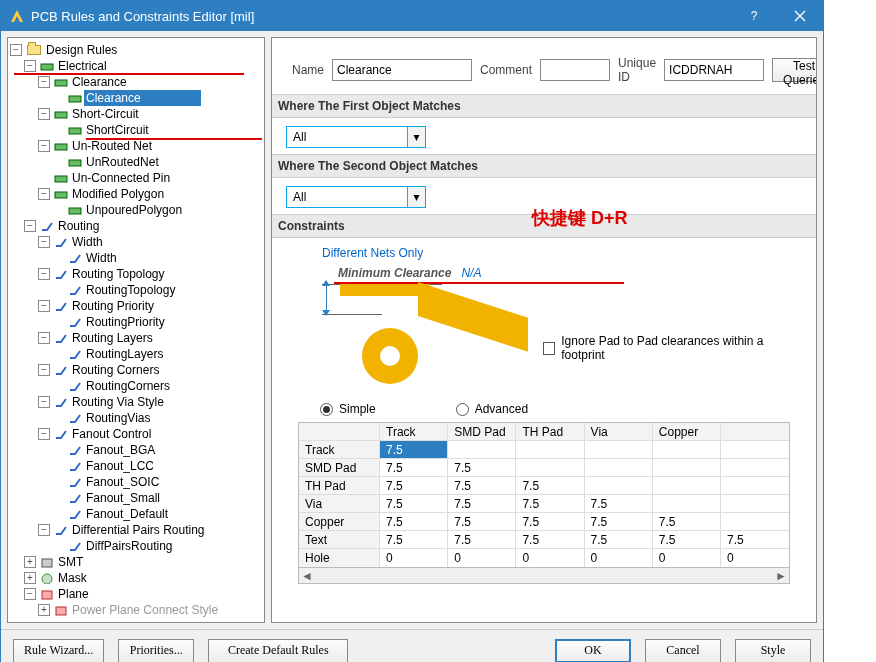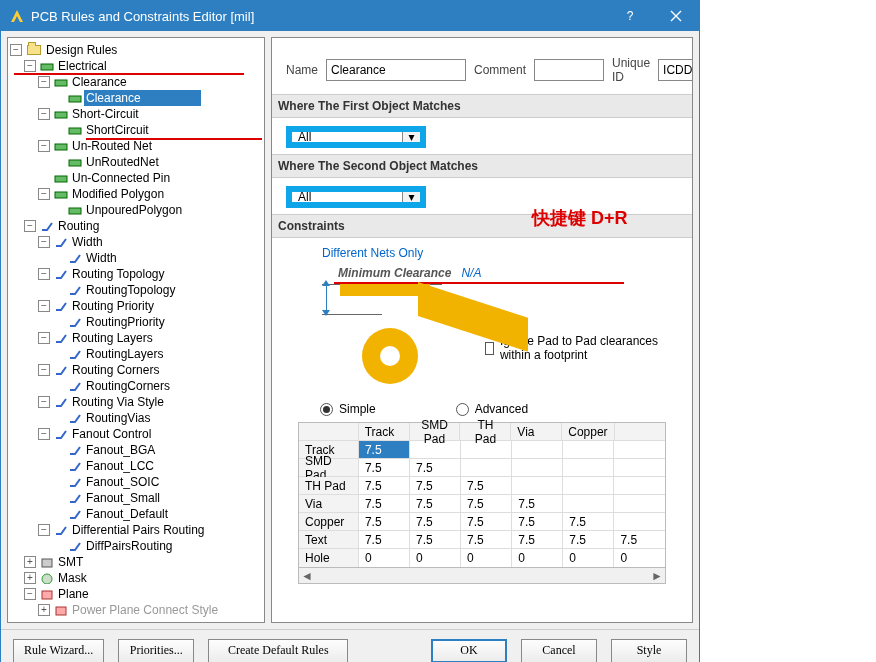--- a/index.html
+++ b/index.html
@@ -1,39 +1,39 @@
 <!DOCTYPE html>
 <html><head>
 <meta charset="utf-8">
 <style>
 * { box-sizing: border-box; font-family: "Segoe UI", Tahoma, sans-serif; font-size: 12px; }
 body { margin: 0; background: #fff; }
-.window { width: 700px; height: 662px; border: 1px solid #2e7fc1; display: flex; flex-direction: column; }
+.window { width: 824px; height: 662px; border: 1px solid #2e7fc1; display: flex; flex-direction: column; }
 .titlebar { height: 30px; background: #2e7fc1; color: #fff; display: flex; align-items: center; padding: 0 0 0 8px; }
 .titlebar-icon { width: 16px; height: 16px; margin-right: 6px; display: inline-flex; align-items: center; justify-content: center; }
 .titlebar-title { flex: 1; font-size: 13px; }
 .titlebar-btn { width: 46px; height: 30px; display: flex; align-items: center; justify-content: center; color: #fff; }
 .body { flex: 1; display: flex; flex-direction: column; background: #f0f0f0; }
 .content { flex: 1; display: flex; padding: 6px; gap: 6px; overflow: hidden; }
 .tree-panel { width: 258px; border: 1px solid #888; background: #fff; overflow: auto; position: relative; }
 .tree { padding: 4px 2px 4px 2px; user-select: none; }
 .tree-row { display: flex; align-items: center; height: 16px; line-height: 16px; white-space: nowrap; position: relative; }
 .tree-exp { width: 12px; height: 12px; border: 1px solid #888; display: inline-flex; align-items: center; justify-content: center; font-size: 10px; line-height: 10px; margin-right: 2px; background: #fff; color: #555; }
 .tree-spacer { width: 14px; display: inline-block; }
 .tree-icon { width: 16px; height: 14px; margin: 0 2px; display: inline-flex; align-items: center; justify-content: center; }
 .tree-label { padding: 0 2px; }
 .tree-selected { background: #2e7fc1; color: #fff; display: inline-block; padding: 0 60px 0 2px; }
 .red-underline { position: absolute; height: 2px; background: #d00; }
 .main-panel { flex: 1; border: 1px solid #888; background: #fff; overflow: auto; padding: 10px 14px; position: relative; }
-.row-form { display: flex; align-items: center; margin: 8px 0 10px; gap: 8px; }
+.row-form { display: flex; align-items: center; margin: 8px 6px 10px; gap: 8px; }
 .lbl { color: #444; }
 .inp { height: 22px; border: 1px solid #888; padding: 0 4px; background: #fff; }
 .btn { height: 24px; border: 1px solid #888; background: linear-gradient(#fdfdfd,#ececec); padding: 0 10px; }
 .section-hdr { background: #e9e9e9; border-top: 1px solid #ccc; border-bottom: 1px solid #ccc; padding: 4px 6px; font-weight: 600; color: #333; margin: 6px -14px 8px; }
-.select { height: 22px; border: 6px solid #0ea5e9; background: #fff; display: inline-flex; align-items: center; width: 140px; }
+.select { height: 22px; border: 1px solid #0ea5e9; background: #fff; display: inline-flex; align-items: center; width: 140px; }
 .select-text { flex: 1; padding: 0 6px; }
 .select-arrow { width: 18px; height: 100%; border-left: 1px solid #888; display: flex; align-items: center; justify-content: center; background: #f3f3f3; }
 .annot-red { position: absolute; color: #d00; font-weight: 700; font-size: 18px; }
 .diag-area { margin: 4px 12px 0; }
 .link-blue { color: #0066cc; }
 .min-clear { margin: 6px 0 2px 40px; font-style: italic; }
 .chk { display: inline-flex; align-items: center; gap: 6px; }
 .chkbox { width: 13px; height: 13px; border: 1px solid #555; background: #fff; }
 .radio-row { margin: 8px 0 6px 22px; display: flex; gap: 80px; }
 .radio { display: inline-flex; align-items: center; gap: 6px; }

